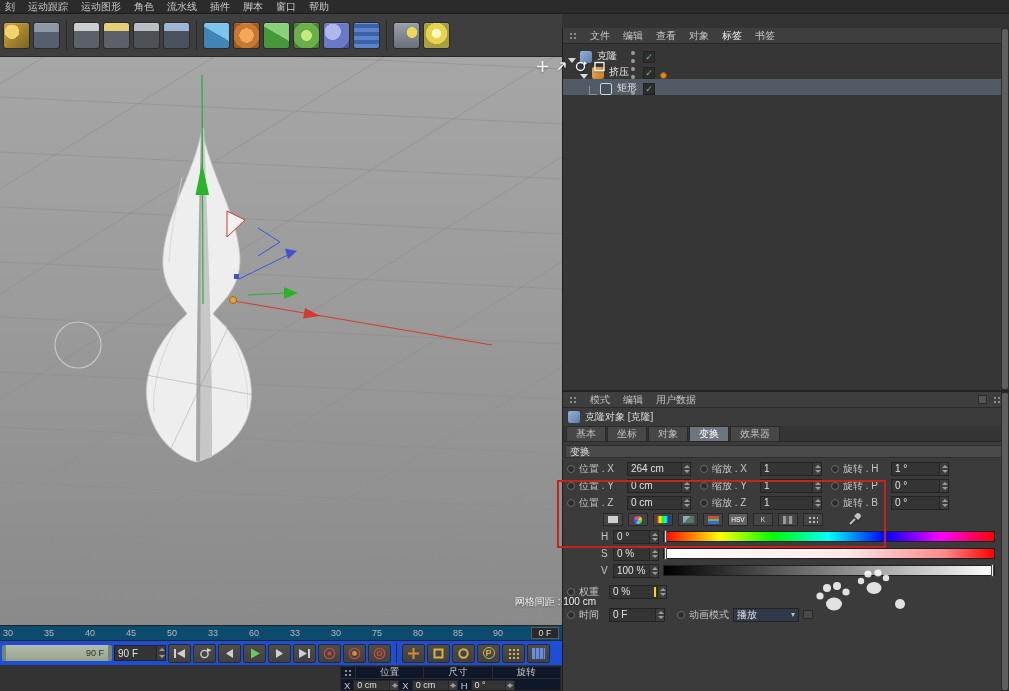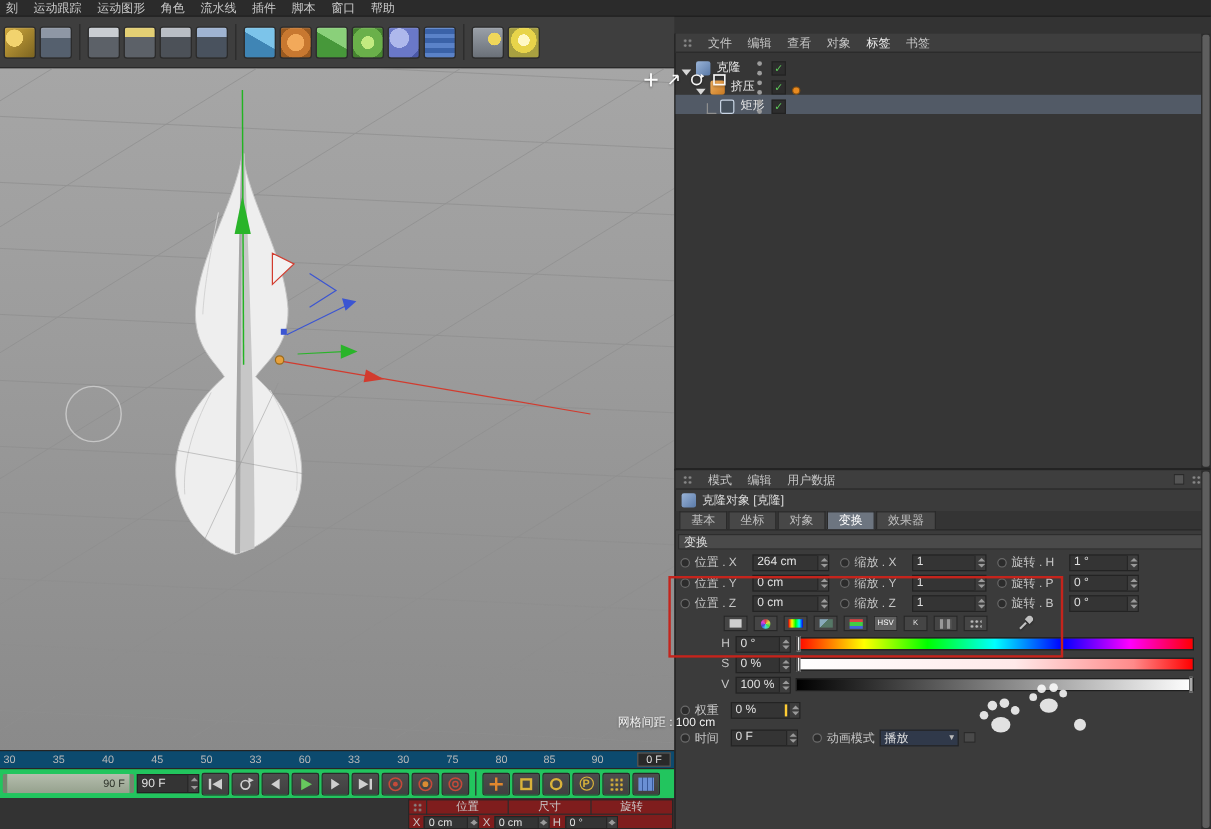--- a/index.html
+++ b/index.html
@@ -20,41 +20,41 @@
 .vp-nav{position:absolute;top:2px;right:5px;display:flex;gap:4px;z-index:5}
 .nbtn{width:15px;height:14px;display:flex;align-items:center;justify-content:center;opacity:.95;filter:drop-shadow(0 1px 1px rgba(0,0,0,.35))}
 .grid-label{position:absolute;right:16px;bottom:16px;font-size:10px;color:#f2f2f2;text-shadow:0 1px 2px rgba(0,0,0,.45);z-index:5}
 
 .ruler{position:absolute;left:0;top:625px;width:562px;height:15px;background:#0c4a6e;border-top:1px solid #232323;
        font-size:9px;color:#b8b8b8}
 .tick{position:absolute;top:2px}
 .framebox{position:absolute;right:3px;top:1px;width:28px;height:12px;background:#292929;border:1px solid #5a5a5a;
           color:#ddd;font-size:9px;display:flex;align-items:center;justify-content:center}
 
-.transport{position:absolute;left:0;top:640px;width:562px;height:25px;background:#22c55e;border-top:1px solid #262626;
+.transport{position:absolute;left:0;top:640px;width:562px;height:25px;background:#1d4ed8;border-top:1px solid #262626;
            display:flex;align-items:center;gap:2px;padding:0 2px}
 .range{width:110px;height:16px;border-radius:2px;background:linear-gradient(#b4bdad,#95a18d);
        border-left:4px solid #77846f;border-right:4px solid #77846f;display:flex;align-items:center;
        justify-content:flex-end;padding-right:4px;font-size:9px;color:#2d332a;flex:none}
 .tbtn{width:23px;height:19px;background:linear-gradient(#4d4d4d,#404040);border:1px solid #292929;border-radius:2px;
       display:flex;align-items:center;justify-content:center;flex:none}
 .pla{width:11px;height:11px;background-image:radial-gradient(#d9b23a 1px,transparent 1.3px);background-size:4px 4px}
 .tgrid{width:13px;height:11px;background:repeating-linear-gradient(90deg,#6a8fd4 0 3px,#39599a 3px 4px)}
 .plbl{color:#d9b23a;font-size:9px;font-weight:bold;border:1.5px solid #d9b23a;border-radius:50%;width:12px;height:12px;
       display:flex;align-items:center;justify-content:center}
 
 .field{display:flex;align-items:center;background:#343434;border:1px solid #232323;height:14px;color:#e0e0e0;font-size:10px}
 .field .v{flex:1;padding:0 3px;white-space:nowrap;overflow:hidden}
 .spin{width:9px;align-self:stretch;position:relative;border-left:1px solid #262626;background:#3d3d3d;flex:none}
 .spin::before{content:"";position:absolute;top:2px;left:1.5px;border-left:3px solid transparent;border-right:3px solid transparent;border-bottom:3px solid #9a9a9a}
 .spin::after{content:"";position:absolute;bottom:2px;left:1.5px;border-left:3px solid transparent;border-right:3px solid transparent;border-top:3px solid #9a9a9a}
 .adot{width:8px;height:8px;border-radius:50%;background:#2c2c2c;border:1px solid #6a6a6a;flex:none}
 .grip{width:8px;height:8px;flex:none;background-image:radial-gradient(#8a8a8a 1px,transparent 1.2px);background-size:4px 4px}
 
-.coords{position:absolute;left:340px;top:666px;width:221px;height:25px;background:#7f1d1d;border:1px solid #262626;
+.coords{position:absolute;left:340px;top:666px;width:221px;height:25px;background:#0f172a;border:1px solid #262626;
         font-size:9.5px;color:#c9c9c9}
 .coords .hd{display:flex;height:12px;border-bottom:1px solid #2c2c2c;align-items:center}
 .coords .hd .h{flex:1;text-align:center;border-left:1px solid #2c2c2c}
 .coords .rw{display:flex;height:12px;align-items:center;gap:3px;padding:0 3px}
 
 .pmenu{height:16px;background:#3e3e3e;border-bottom:1px solid #292929;display:flex;align-items:center;gap:13px;
        padding:0 6px;font-size:10px;color:#c5c5c5;position:relative}
 .om{position:absolute;left:562px;top:28px;width:447px;height:362px;background:#363636;border-left:1px solid #1e1e1e}
 .scroll{position:absolute;right:0;top:0;bottom:0;width:8px;background:#2c2c2c}
 .scroll .thumb{position:absolute;left:1px;right:1px;top:1px;bottom:1px;background:#5e5e5e;border-radius:2px}

